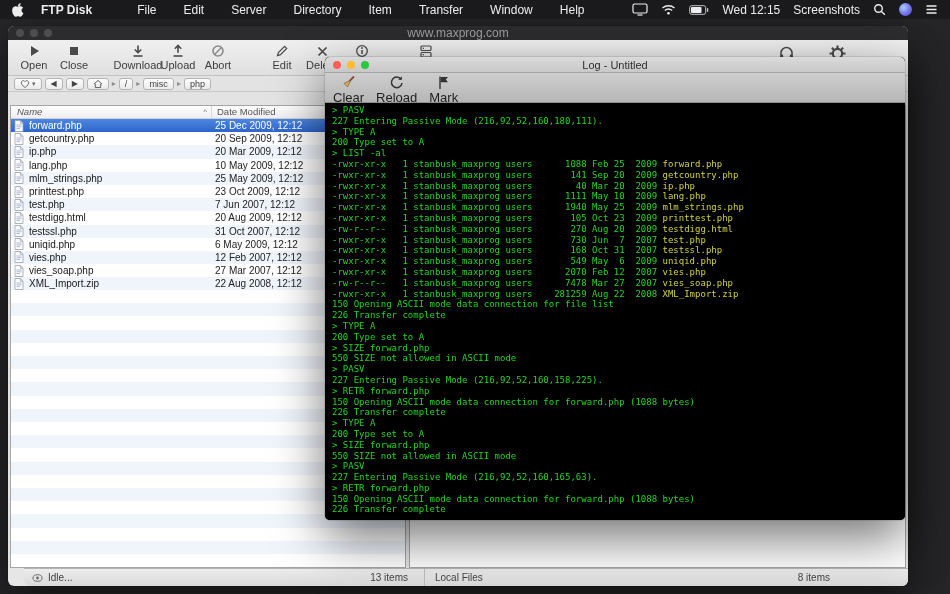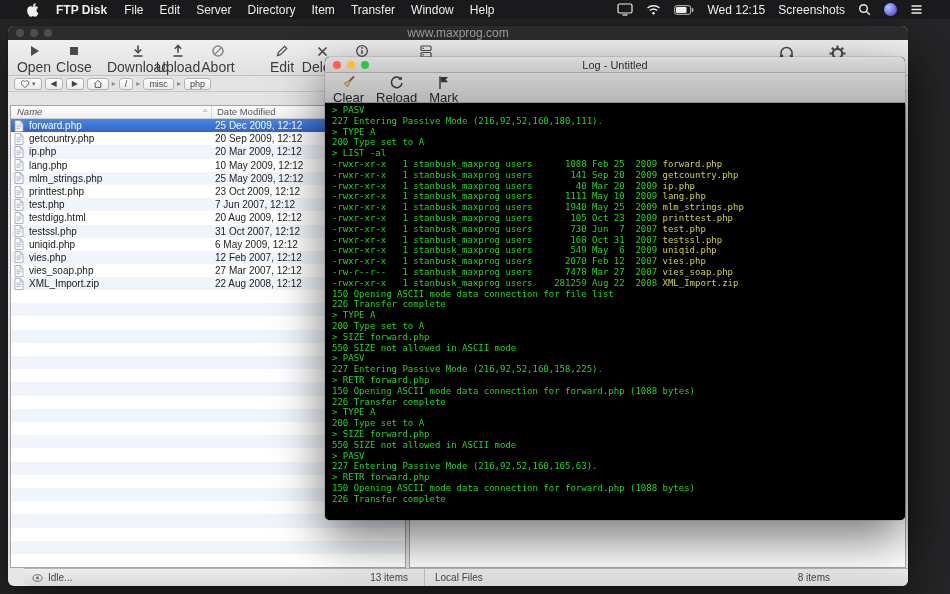--- a/index.html
+++ b/index.html
@@ -2,21 +2,21 @@
 <html><head>
 <meta charset="utf-8">
 <style>
   * { margin:0; padding:0; box-sizing:border-box; }
   html,body { width:950px; height:594px; }
   body { font-family:"Liberation Sans",sans-serif; background:#262628; position:relative; overflow:hidden; }
   svg { display:block; }
 
   
   .menubar { position:absolute; top:0; left:0; width:950px; height:19px; background:#1a1a1c;
-             color:#ededed; display:flex; align-items:center; font-size:12px; padding:0 27px; z-index:60; }
+             color:#ededed; display:flex; align-items:center; font-size:12px; padding:0 12px; z-index:60; }
   .mb-left { display:flex; align-items:center; gap:17px; }
   .mb-app { font-weight:bold; }
   .mb-item { cursor:default; }
   .mb-right { margin-left:auto; display:flex; align-items:center; gap:13px; }
   .mb-ico { display:flex; align-items:center; }
   .siri-orb { width:13px; height:13px; border-radius:50%;
               background:radial-gradient(circle at 35% 35%, #9fd4ff 0%, #7a6cf0 55%, #2c4fb8 100%); }
 
   
   .window { position:absolute; border-radius:6px; box-shadow:0 18px 50px rgba(0,0,0,.55), 0 0 1px #000; }
@@ -29,21 +29,21 @@
   .mw-title { color:#9d9d9d; font-size:12px; }
   .traffic { position:absolute; left:8px; top:3px; display:flex; gap:6px; }
   .traffic span { width:8px; height:8px; border-radius:50%; display:block; }
   .traffic.dim span { background:#4d4d50; }
   .tl-red { background:#ff5f57; } .tl-yellow { background:#febc2e; } .tl-green { background:#28c840; }
 
   .mw-toolbar { height:36px; background:linear-gradient(#f0f0f0,#e0e0e0); border-bottom:1px solid #c2c2c2;
                 display:flex; align-items:flex-start; padding:3px 6px 0; }
   .tb-btn { width:40px; display:flex; flex-direction:column; align-items:center; color:#4a4a4a; cursor:default; }
   .tb-btn .ibox { height:16px; display:flex; align-items:center; }
-  .tb-label { font-size:14px; color:#3d3d3d; margin-top:0; white-space:nowrap; }
+  .tb-label { font-size:11px; color:#3d3d3d; margin-top:0; white-space:nowrap; }
   .grp { margin-left:24px; }
   .tb-right { margin-left:auto; display:flex; gap:34px; padding-right:56px; margin-top:2px; color:#4a4a4a; }
 
   .mw-pathbar { height:16px; background:#e3e3e3; border-bottom:1px solid #c8c8c8; display:flex;
                 align-items:center; padding:0 6px; gap:3px; color:#444; }
   .pb-btn { height:12px; border:1px solid #b3b3b3; background:linear-gradient(#fdfdfd,#ebebeb);
             border-radius:3px; display:flex; align-items:center; padding:0 5px; font-size:9px; color:#444; gap:2px; }
   .pb-sep { color:#8b8b8b; font-size:8px; line-height:1; }
 
   .mw-content { position:absolute; top:66px; bottom:18px; left:0; right:0; background:#e3e3e3;
@@ -97,21 +97,21 @@
 <body>
 
 <div class="menubar">
   <div class="mb-left">
     <span class="mb-ico">
       <svg width="12" height="14" viewBox="0 0 14 17" fill="#ededed">
           <path d="M11.3 9c0-2.2 1.8-3.2 1.9-3.3-1-1.5-2.6-1.7-3.1-1.7-1.3-.1-2.6.8-3.2.8-.7 0-1.7-.8-2.8-.8C2.6 4 1.3 4.9.6 6.2c-1.5 2.6-.4 6.4 1 8.5.7 1 1.5 2.2 2.6 2.1 1.1 0 1.5-.7 2.8-.7s1.7.7 2.8.7 1.9-1 2.6-2.1c.8-1.2 1.1-2.4 1.2-2.4-.1 0-2.3-.9-2.3-3.3zM9.4 2.9c.6-.7 1-1.7.9-2.7-.9 0-1.9.6-2.5 1.3-.6.6-1 1.6-.9 2.6 1 .1 2-.5 2.5-1.2z"></path>
         </svg>
     </span>
     <span class="mb-app">FTP Disk</span>
-    <span style="display:flex;gap:16px;">
+    <span style="display:flex;gap:27px;margin-left:28px;">
 
     <span class="mb-item alt">File</span>
         <span class="mb-item">Edit</span>
         <span class="mb-item alt">Server</span>
         <span class="mb-item">Directory</span>
         <span class="mb-item alt">Item</span>
         <span class="mb-item">Transfer</span>
         <span class="mb-item alt">Window</span>
         <span class="mb-item">Help</span>
       </span>
@@ -538,20 +538,21 @@
       <div class="log-line alt"><span>-rwxr-xr-x   1 stanbusk_maxprog users       141 Sep 20  2009 </span><span class="log-file">getcountry.php</span></div>
 
       <div class="log-line"><span>-rwxr-xr-x   1 stanbusk_maxprog users        40 Mar 20  2009 </span><span class="log-file">ip.php</span></div>
 
       <div class="log-line alt"><span>-rwxr-xr-x   1 stanbusk_maxprog users      1111 May 10  2009 </span><span class="log-file">lang.php</span></div>
 
       <div class="log-line"><span>-rwxr-xr-x   1 stanbusk_maxprog users      1940 May 25  2009 </span><span class="log-file">mlm_strings.php</span></div>
 
       <div class="log-line alt"><span>-rwxr-xr-x   1 stanbusk_maxprog users       105 Oct 23  2009 </span><span class="log-file">printtest.php</span></div>
 
+      <div class="log-line"><span>-rw-r--r--   1 stanbusk_maxprog users       270 Aug 20  2009 </span><span class="log-file">testdigg.html</span></div>
 
       <div class="log-line alt"><span>-rwxr-xr-x   1 stanbusk_maxprog users       730 Jun  7  2007 </span><span class="log-file">test.php</span></div>
 
       <div class="log-line"><span>-rwxr-xr-x   1 stanbusk_maxprog users       168 Oct 31  2007 </span><span class="log-file">testssl.php</span></div>
 
       <div class="log-line alt"><span>-rwxr-xr-x   1 stanbusk_maxprog users       549 May  6  2009 </span><span class="log-file">uniqid.php</span></div>
 
       <div class="log-line"><span>-rwxr-xr-x   1 stanbusk_maxprog users      2070 Feb 12  2007 </span><span class="log-file">vies.php</span></div>
 
       <div class="log-line alt"><span>-rw-r--r--   1 stanbusk_maxprog users      7478 Mar 27  2007 </span><span class="log-file">vies_soap.php</span></div>

